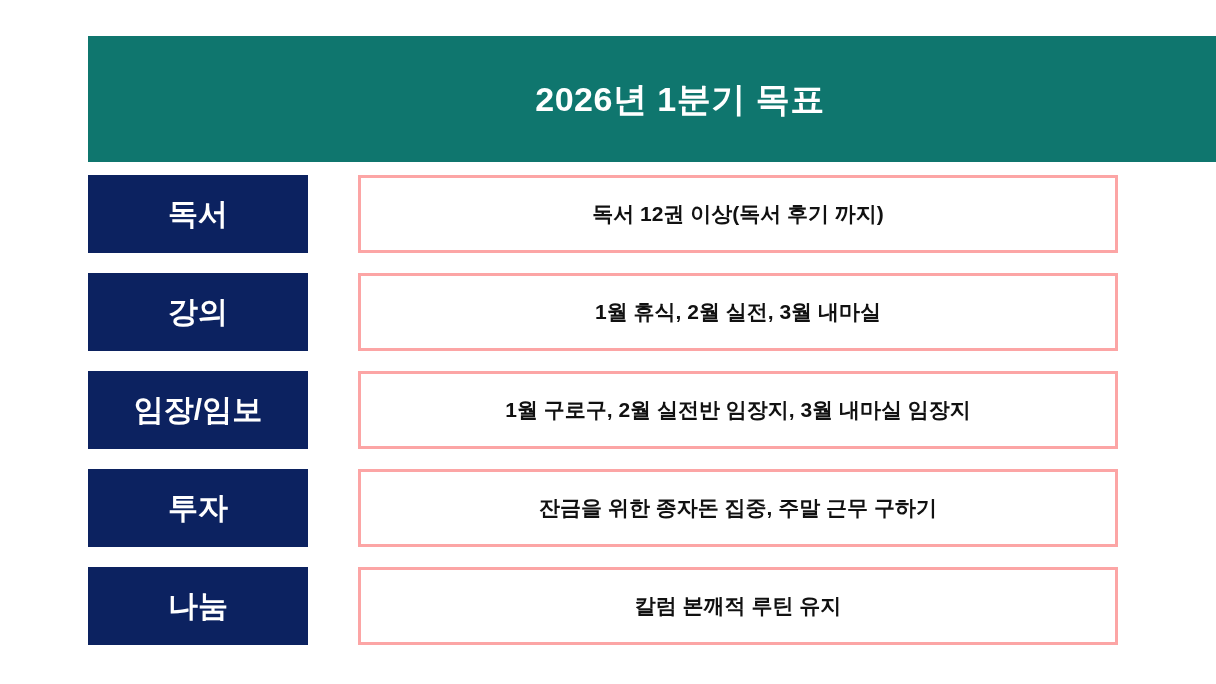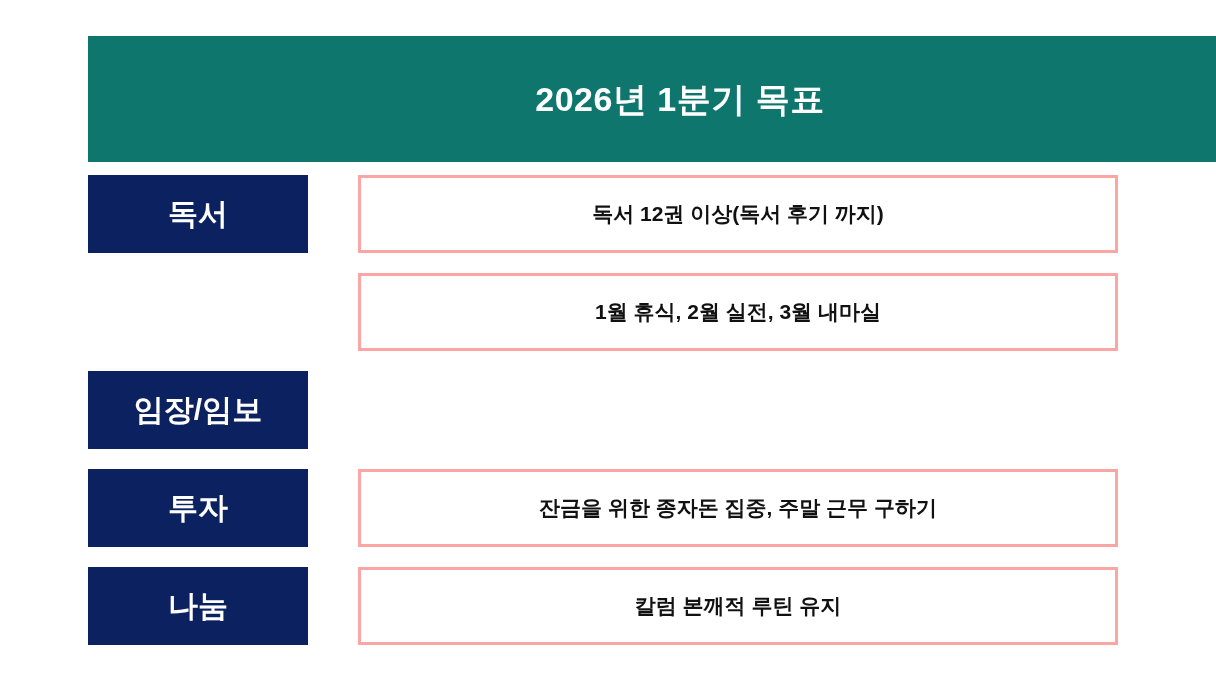--- a/index.html
+++ b/index.html
@@ -113,28 +113,34 @@
     <div class="row">
       <div class="row-label">
         <span class="row-label-text">독서</span>
       </div>
       <div class="row-cell">
         <span class="row-cell-text">독서 12권 이상(독서 후기 까지)</span>
       </div>
     </div>
 
     <div class="row">
+      <div class="row-label">
+        <span class="row-label-text">강의</span>
+      </div>
       <div class="row-cell">
         <span class="row-cell-text">1월 휴식, 2월 실전, 3월 내마실</span>
       </div>
     </div>
 
     <div class="row">
       <div class="row-label">
         <span class="row-label-text">임장/임보</span>
+      </div>
+      <div class="row-cell">
+        <span class="row-cell-text">1월 구로구, 2월 실전반 임장지, 3월 내마실 임장지</span>
       </div>
     </div>
 
     <div class="row">
       <div class="row-label">
         <span class="row-label-text">투자</span>
       </div>
       <div class="row-cell">
         <span class="row-cell-text">잔금을 위한 종자돈 집중, 주말 근무 구하기</span>
       </div>

